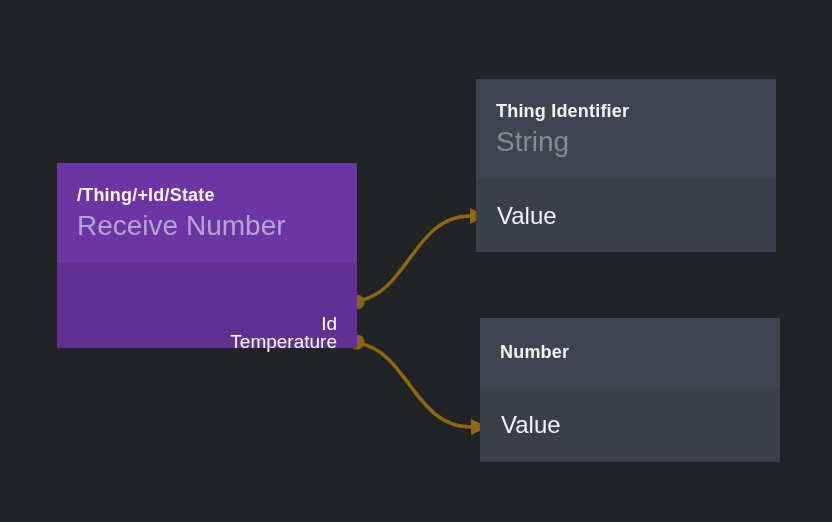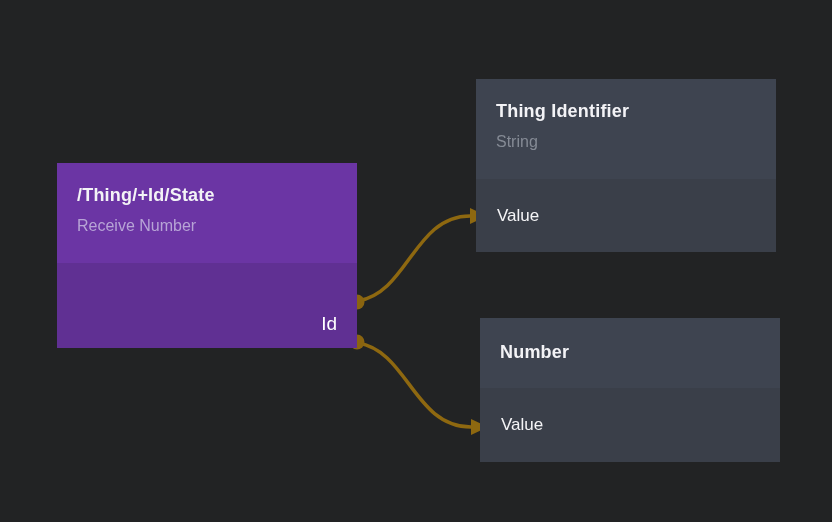--- a/index.html
+++ b/index.html
@@ -35,21 +35,21 @@
   }
   .node-title {
     font-size: 18px;
     font-weight: 600;
     line-height: 28px;
     color: #f3f3f6;
     letter-spacing: 0.2px;
     white-space: nowrap;
   }
   .node-subtitle {
-    font-size: 16px;
+    font-size: 28px;
     font-weight: 400;
     line-height: 27px;
     margin-top: 3px;
     white-space: nowrap;
   }
   
   .node-purple { background: #603093; }
   .node-purple .node-header { background: #6b35a4; height: 100px; }
   .node-purple .node-subtitle { color: #b7a4d6; }
   .out-label {
@@ -63,21 +63,21 @@
   
   .node-gray { background: #3a3f49; }
   .node-gray .node-header { background: #3e4450; }
   .node-gray .node-subtitle { color: #858b95; }
   .node-body-row {
     display: flex;
     align-items: center;
     padding-left: 21px;
   }
   .in-label {
-    font-size: 17px;
+    font-size: 24px;
     color: #f4f4f6;
     white-space: nowrap;
   }
 </style>
 </head>
 <body>
 
 <div class="canvas">
 
   <svg class="wire-layer" width="832" height="522" viewBox="0 0 832 522">
@@ -88,20 +88,21 @@
     <circle cx="357" cy="302" r="7.5" fill="#8a6410"></circle>
     <circle cx="357" cy="342" r="7.5" fill="#8a6410"></circle>
   </svg>
 
   <div class="node node-purple" style="left:57px; top:163px; width:300px; height:185px;">
     <div class="node-header">
       <div class="node-title">/Thing/+Id/State</div>
       <div class="node-subtitle">Receive Number</div>
     </div>
     <div class="out-label" style="top:129px;margin-top:22px;">Id</div>
+    <div class="out-label" style="top:169px;">Temperature</div>
   </div>
 
   <div class="node node-gray" style="left:476px; top:79px; width:300px; height:173px;">
     <div class="node-header" style="height:100px;">
       <div class="node-title">Thing Identifier</div>
       <div class="node-subtitle">String</div>
     </div>
     <div class="node-body-row" style="height:73px;">
       <span class="in-label">Value</span>
     </div>

